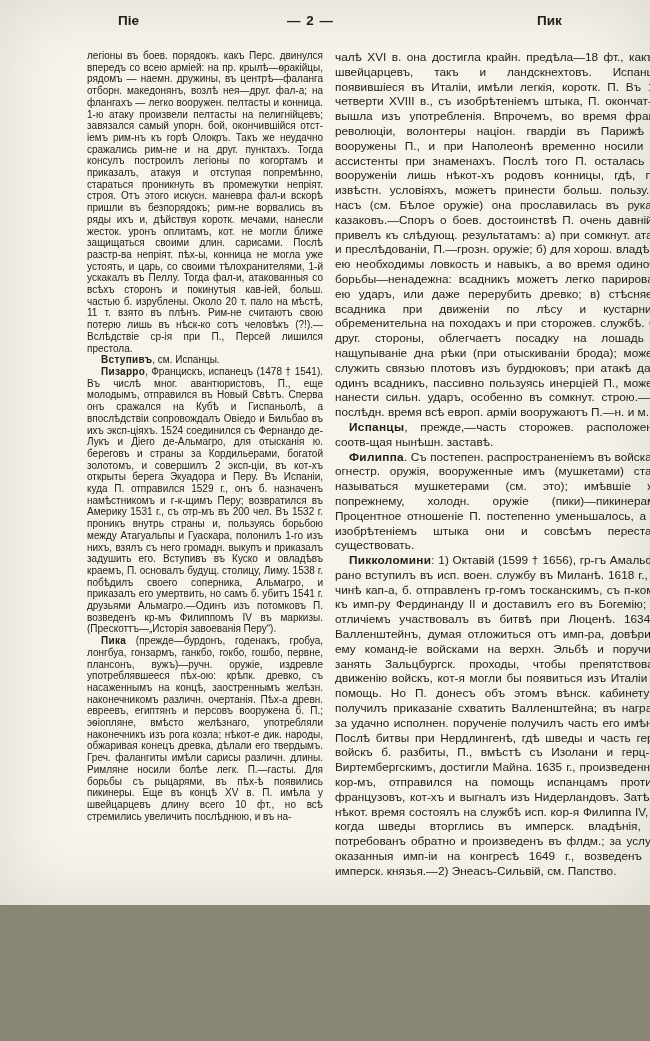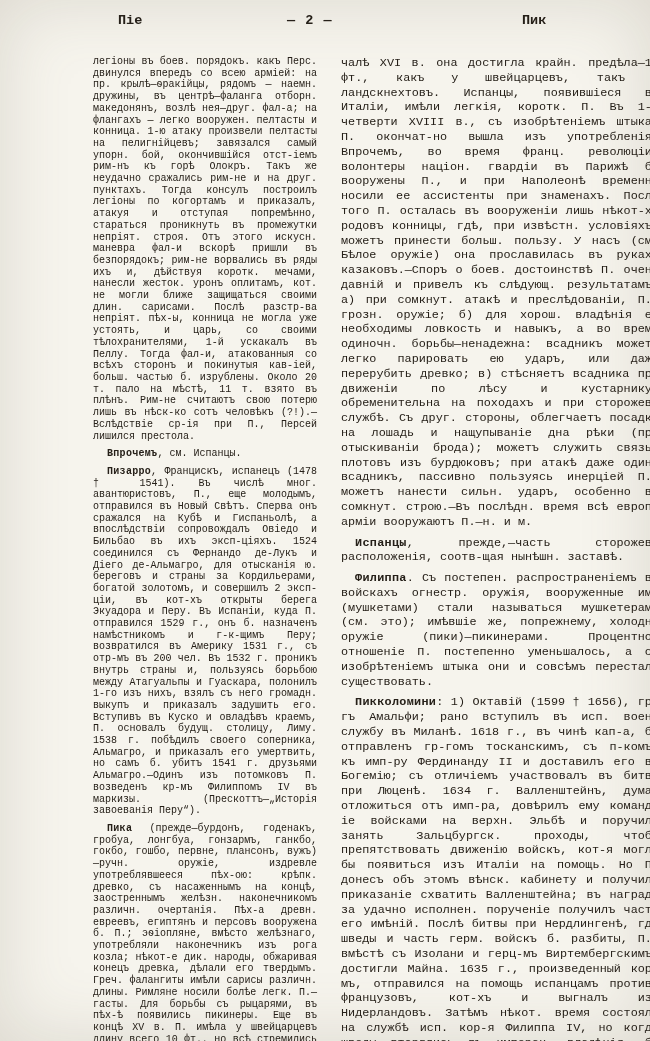--- a/index.html
+++ b/index.html
@@ -1,56 +1,56 @@
 <!DOCTYPE html>
 <html><head>
 <meta charset="utf-8">
 <style>
   html,body{margin:0;padding:0;background:#8a8676;}
   .page{
     position:relative;
-    width:650px;height:1041px;
+    width:650px;height:905px;
     margin:0 auto;
     background:#f6f4ed;
     box-shadow:inset 0 0 70px rgba(115,105,85,.20);
     overflow:hidden;
-    font-family:Liberation Mono, monospace;
+    font-family:Liberation Sans, sans-serif;
     color:#262019;
   }
   .running-head{position:absolute;top:13px;left:0;width:100%;height:20px;font-weight:bold;font-size:13.5px;}
   .rh-left{position:absolute;left:118px;top:0;}
   .rh-center{position:absolute;left:287px;top:0;letter-spacing:1px;}
-  .rh-right{position:absolute;left:522px;top:0;}
+  .rh-right{position:absolute;left:537px;top:0;}
   .text-columns{
     position:absolute;top:50px;left:87px;
     display:flex;gap:12px;align-items:flex-start;
   }
   .col{text-align:justify;}
   .col-left{width:236px;font-size:10px;line-height:11.7px;}
   .col-right{width:330px;font-size:11.8px;line-height:14.8px;}
-  .para{margin:6px;}
+  .para{margin:0;}
   .para.indent{text-indent:14px;}
   .headword{font-weight:bold;letter-spacing:.3px;}
 </style>
 </head>
 <body>
 
 <div class="page">
 
   <div class="running-head">
     <span class="rh-left">Піе</span>
     <span class="rh-center">— 2 —</span>
     <span class="rh-right">Пик</span>
   </div>
 
   <div class="text-columns">
 
     <div class="col col-left">
       <p class="para"><b class="headword"></b><span>легіоны въ боев. порядокъ. какъ Перс. двинулся впередъ со всею арміей: на пр. крылѣ—ѳракійцы, рядомъ — наемн. дружины, въ центрѣ—фаланга отборн. македонянъ, возлѣ нея—друг. фал-а; на флангахъ — легко вооружен. пелтасты и конница. 1-ю атаку произвели пелтасты на пелигнійцевъ; завязался самый упорн. бой, окончившійся отст-іемъ рим-нъ къ горѣ Олокръ. Такъ же неудачно сражались рим-не и на друг. пунктахъ. Тогда консулъ построилъ легіоны по когортамъ и приказалъ, атакуя и отступая попремѣнно, стараться проникнуть въ промежутки непріят. строя. Отъ этого искусн. маневра фал-и вскорѣ пришли въ безпорядокъ; рим-не ворвались въ ряды ихъ и, дѣйствуя коротк. мечами, нанесли жесток. уронъ оплитамъ, кот. не могли ближе защищаться своими длин. сарисами. Послѣ разстр-ва непріят. пѣх-ы, конница не могла уже устоять, и царь, со своими тѣлохранителями, 1-й ускакалъ въ Пеллу. Тогда фал-и, атакованныя со всѣхъ сторонъ и покинутыя кав-іей, больш. частью б. изрублены. Около 20 т. пало на мѣстѣ, 11 т. взято въ плѣнъ. Рим-не считаютъ свою потерю лишь въ нѣск-ко сотъ человѣкъ (?!).—Вслѣдствіе ср-ія при П., Персей лишился престола.</span></p>
-      <p class="para indent"><b class="headword">Впрочемъ</b><span>, см. Испанцы.</span></p>
+      <p class="para indent"><b class="headword">Вступивъ</b><span>, см. Испанцы.</span></p>
       <p class="para indent"><b class="headword">Пизарро</b><span>, Францискъ, испанецъ (1478 † 1541). Въ числѣ мног. авантюристовъ, П., еще молодымъ, отправился въ Новый Свѣтъ. Сперва онъ сражался на Кубѣ и Гиспаньолѣ, а впослѣдствіи сопровождалъ Овіедо и Бильбао въ ихъ эксп-ціяхъ. 1524 соединился съ Фернандо де-Лукъ и Діего де-Альмагро, для отысканія ю. береговъ и страны за Кордильерами, богатой золотомъ, и совершилъ 2 эксп-ціи, въ кот-хъ открыты берега Экуадора и Перу. Въ Испаніи, куда П. отправился 1529 г., онъ б. назначенъ намѣстникомъ и г-к-щимъ Перу; возвратился въ Америку 1531 г., съ отр-мъ въ 200 чел. Въ 1532 г. проникъ внутрь страны и, пользуясь борьбою между Атагуальпы и Гуаскара, полонилъ 1-го изъ нихъ, взялъ съ него громадн. выкупъ и приказалъ задушить его. Вступивъ въ Куско и овладѣвъ краемъ, П. основалъ будущ. столицу, Лиму. 1538 г. побѣдилъ своего соперника, Альмагро, и приказалъ его умертвить, но самъ б. убитъ 1541 г. друзьями Альмагро.—Одинъ изъ потомковъ П. возведенъ кр-мъ Филиппомъ IV въ маркизы. (Прескоттъ—„Исторія завоеванія Перу“).</span></p>
       <p class="para indent"><b class="headword">Пика</b><span> (прежде—бурдонъ, годенакъ, гробуа, лонгбуа, гонзармъ, ганкбо, гокбо, гошбо, первне, плансонъ, вужъ)—ручн. оружіе, издревле употреблявшееся пѣх-ою: крѣпк. древко, съ насаженнымъ на концѣ, заостреннымъ желѣзн. наконечникомъ различн. очертанія. Пѣх-а древн. евреевъ, египтянъ и персовъ вооружена б. П.; эѳіопляне, вмѣсто желѣзнаго, употребляли наконечникъ изъ рога козла; нѣкот-е дик. народы, обжаривая конецъ древка, дѣлали его твердымъ. Греч. фалангиты имѣли сарисы различн. длины. Римляне носили болѣе легк. П.—гасты. Для борьбы съ рыцарями, въ пѣх-ѣ появились пикинеры. Еще въ концѣ XV в. П. имѣла у швейцарцевъ длину всего 10 фт., но всѣ стремились увеличить послѣднюю, и въ на-</span></p>
     </div>
 
     <div class="col col-right">
       <p class="para"><b class="headword"></b><span>чалѣ XVI в. она достигла крайн. предѣла—18 фт., какъ у швейцарцевъ, такъ и ландскнехтовъ. Испанцы, появившіеся въ Италіи, имѣли легкія, коротк. П. Въ 1-й четверти XVIII в., съ изобрѣтеніемъ штыка, П. окончат-но вышла изъ употребленія. Впрочемъ, во время франц. революціи, волонтеры націон. гвардіи въ Парижѣ б. вооружены П., и при Наполеонѣ временно носили ее ассистенты при знаменахъ. Послѣ того П. осталась въ вооруженіи лишь нѣкот-хъ родовъ конницы, гдѣ, при извѣстн. условіяхъ, можетъ принести больш. пользу. У насъ (см. Бѣлое оружіе) она прославилась въ рукахъ казаковъ.—Споръ о боев. достоинствѣ П. очень давній и привелъ къ слѣдующ. результатамъ: а) при сомкнут. атакѣ и преслѣдованіи, П.—грозн. оружіе; б) для хорош. владѣнія ею необходимы ловкость и навыкъ, а во время одиночн. борьбы—ненадежна: всадникъ можетъ легко парировать ею ударъ, или даже перерубить древко; в) стѣсняетъ всадника при движеніи по лѣсу и кустарнику, обременительна на походахъ и при сторожев. службѣ. Съ друг. стороны, облегчаетъ посадку на лошадь и нащупываніе дна рѣки (при отыскиваніи брода); можетъ служить связью плотовъ изъ бурдюковъ; при атакѣ даже одинъ всадникъ, пассивно пользуясь инерціей П., можетъ нанести сильн. ударъ, особенно въ сомкнут. строю.—Въ послѣдн. время всѣ европ. арміи вооружаютъ П.—н. и м.</span></p>
       <p class="para indent"><b class="headword">Испанцы</b><span>, прежде,—часть сторожев. расположенія, соотв-щая нынѣшн. заставѣ.</span></p>
       <p class="para indent"><b class="headword">Филиппа</b><span>. Съ постепен. распространеніемъ въ войскахъ огнестр. оружія, вооруженные имъ (мушкетами) стали называться мушкетерами (см. это); имѣвшіе же, попрежнему, холодн. оружіе (пики)—пикинерами. Процентное отношеніе П. постепенно уменьшалось, а съ изобрѣтеніемъ штыка они и совсѣмъ перестали существовать.</span></p>
       <p class="para indent"><b class="headword">Пикколомини</b><span>: 1) Октавій (1599 † 1656), гр-гъ Амальфи; рано вступилъ въ исп. воен. службу въ Миланѣ. 1618 г., въ чинѣ кап-а, б. отправленъ гр-гомъ тосканскимъ, съ п-комъ, къ имп-ру Фердинанду II и доставилъ его въ Богемію; съ отличіемъ участвовалъ въ битвѣ при Люценѣ. 1634 г. Валленштейнъ, думая отложиться отъ имп-ра, довѣрилъ ему команд-іе войсками на верхн. Эльбѣ и поручилъ занять Зальцбургск. проходы, чтобы препятствовать движенію войскъ, кот-я могли бы появиться изъ Италіи на помощь. Но П. донесъ объ этомъ вѣнск. кабинету и получилъ приказаніе схватить Валленштейна; въ награду за удачно исполнен. порученіе получилъ часть его имѣній. Послѣ битвы при Нердлингенѣ, гдѣ шведы и часть герм. войскъ б. разбиты, П., вмѣстѣ съ Изолани и герц-мъ Виртембергскимъ, достигли Майна. 1635 г., произведенный кор-мъ, отправился на помощь испанцамъ противъ французовъ, кот-хъ и выгналъ изъ Нидерландовъ. Затѣмъ нѣкот. время состоялъ на службѣ исп. кор-я Филиппа IV, но когда шведы вторглись въ имперск. владѣнія, б. потребованъ обратно и произведенъ въ флдм.; за услуги, оказанныя имп-іи на конгресѣ 1649 г., возведенъ въ имперск. князья.—2) Энеасъ-Сильвій, см. Папство.</span></p>
     </div>

